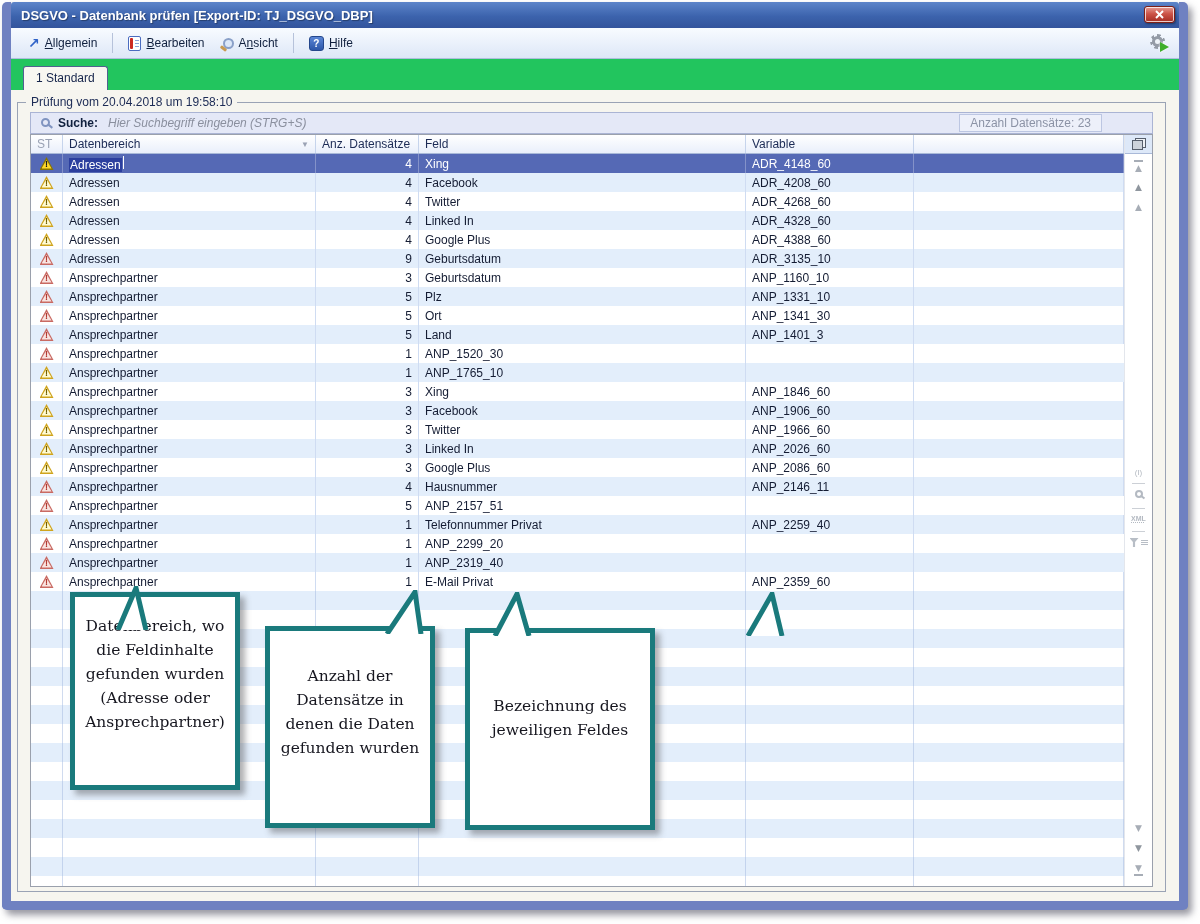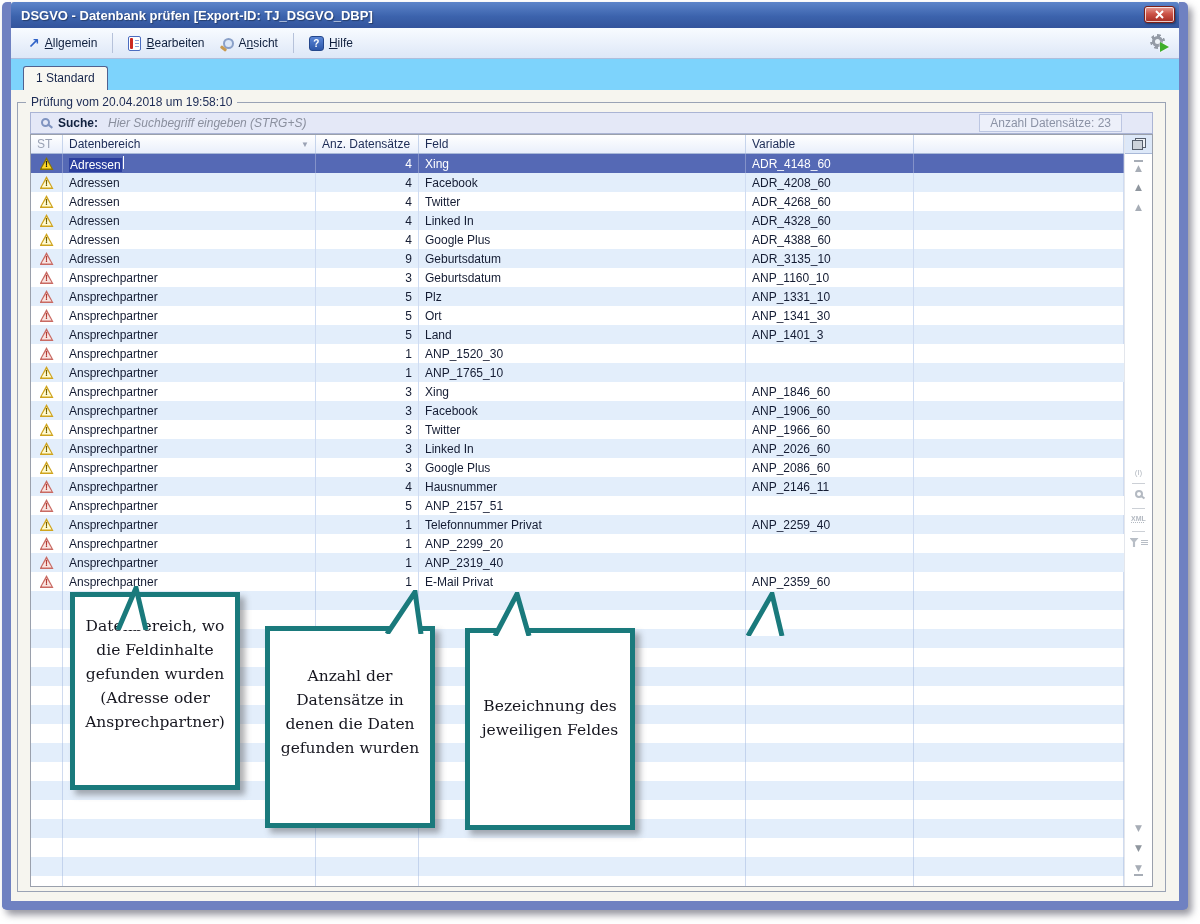--- a/index.html
+++ b/index.html
@@ -37,38 +37,38 @@
     border:1px solid #24478c;color:#fff;font-weight:bold;font-size:10px;display:flex;align-items:center;justify-content:center;}
   .ic-gearwrap{position:relative;width:20px;height:18px;cursor:pointer;}
   .ic-gear{position:absolute;left:1px;top:0;width:15px;height:15px;border-radius:50%;
     background:repeating-conic-gradient(#949ba6 0 28deg,transparent 28deg 60deg);}
   .ic-gear::before{content:"";position:absolute;inset:2px;border-radius:50%;background:#949ba6;}
   .ic-gear::after{content:"";position:absolute;inset:5px;border-radius:50%;background:#eef3f8;}
   .ic-play{position:absolute;right:0;bottom:0;width:0;height:0;border-left:9px solid #3fae2a;
     border-top:5px solid transparent;border-bottom:5px solid transparent;filter:drop-shadow(0 0 1px #fff);}
 
   
-  .tabband{height:31px;background:#7dd3fc;display:flex;align-items:flex-end;padding:0 0 0 12px;}
+  .tabband{height:31px;background:#22c55e;display:flex;align-items:flex-end;padding:0 0 0 12px;}
   .tab{background:#f8f7f1;border:1px solid #51618f;border-bottom:none;border-radius:3px 3px 0 0;
     padding:4px 12px 5px 12px;color:#15244a;cursor:pointer;}
 
   
   .content{position:relative;height:811px;background:#f6f5ef;}
   .groupbox{position:absolute;left:6px;right:13px;top:12px;bottom:9px;border:1px solid #9aa3b5;}
   .groupbox-label{position:absolute;left:8px;top:-8px;background:#f6f5ef;padding:0 5px;color:#1c2b55;}
 
   
   .searchbar{position:absolute;left:12px;right:12px;top:9px;height:22px;background:#e4e8f7;
     border:1px solid #aab4d4;display:flex;align-items:center;padding:0 6px;}
   .search-mag{width:9px;height:9px;border:2px solid #8094c0;border-radius:50%;position:relative;margin:0 8px 2px 4px;}
   .search-mag::after{content:"";position:absolute;width:6px;height:2px;background:#8094c0;right:-5px;bottom:-2px;transform:rotate(38deg);}
   .search-label{font-weight:bold;color:#10203e;margin-right:8px;}
   .search-input{flex:1;background:transparent;border:none;outline:none;font:italic 12px "Liberation Sans",sans-serif;color:#4d7c0f;}
   .search-input::placeholder{color:#8a8f9e;font-style:italic;}
-  .count-box{border:1px solid #bcc6e2;background:#edf0fa;color:#8c93a6;padding:1px 10px;margin-right:24px;white-space:nowrap;}
+  .count-box{border:1px solid #bcc6e2;background:#edf0fa;color:#8c93a6;padding:1px 10px;margin-right:44px;white-space:nowrap;}
 
   
   .grid{position:absolute;left:12px;right:12px;top:31px;bottom:4px;background:#fff;
     border:1px solid #9aa0ac;overflow:hidden;}
   .grid-inner{position:absolute;left:0;top:0;right:28px;bottom:0;}
   .grid-head,.grid-row,.stripe-row{display:grid;grid-template-columns:32px 253px 103px 327px 168px 1fr;height:19px;}
   .grid-head{background:linear-gradient(#ffffff,#e9effb);border-bottom:1px solid #a9b9d8;}
   .h{display:flex;align-items:center;padding:0 6px;border-right:1px solid #c6d4ec;color:#1c2b55;cursor:pointer;overflow:hidden;white-space:nowrap;}
   .h.st{color:#9aa2b4;}
   .sort-arrow{margin-left:auto;color:#9aa2b4;font-size:8px;}
@@ -838,21 +838,21 @@
     <path d="M 48 44 L 66 2 L 76 44" fill="#ffffff" stroke="#1a7a7c" stroke-width="5"></path>
   </svg>
 
   <div class="callout" style="left:265px;top:626px;width:170px;height:202px;padding-bottom:36px;">
     <span>Anzahl der Datensätze in denen die Daten gefunden wurden</span>
   </div>
   <svg class="tail" style="left:265px;top:590px;" width="170" height="44">
     <path d="M 122 44 L 150 2 L 156 44" fill="#ffffff" stroke="#1a7a7c" stroke-width="5"></path>
   </svg>
 
-  <div class="callout" style="left:465px;top:628px;width:170px;height:202px;padding-bottom:28px;">
+  <div class="callout" style="left:465px;top:628px;width:190px;height:202px;padding-bottom:28px;">
     <span>Bezeichnung des jeweiligen Feldes</span>
   </div>
   <svg class="tail" style="left:465px;top:592px;" width="170" height="44">
     <path d="M 30 44 L 52 2 L 64 44" fill="#ffffff" stroke="#1a7a7c" stroke-width="5"></path>
   </svg>
 
   <svg class="tail" style="left:660px;top:592px;" width="170" height="44">
     <path d="M 88 44 L 112 2 L 122 44" fill="#ffffff" stroke="#1a7a7c" stroke-width="5"></path>
   </svg>
 </div>

